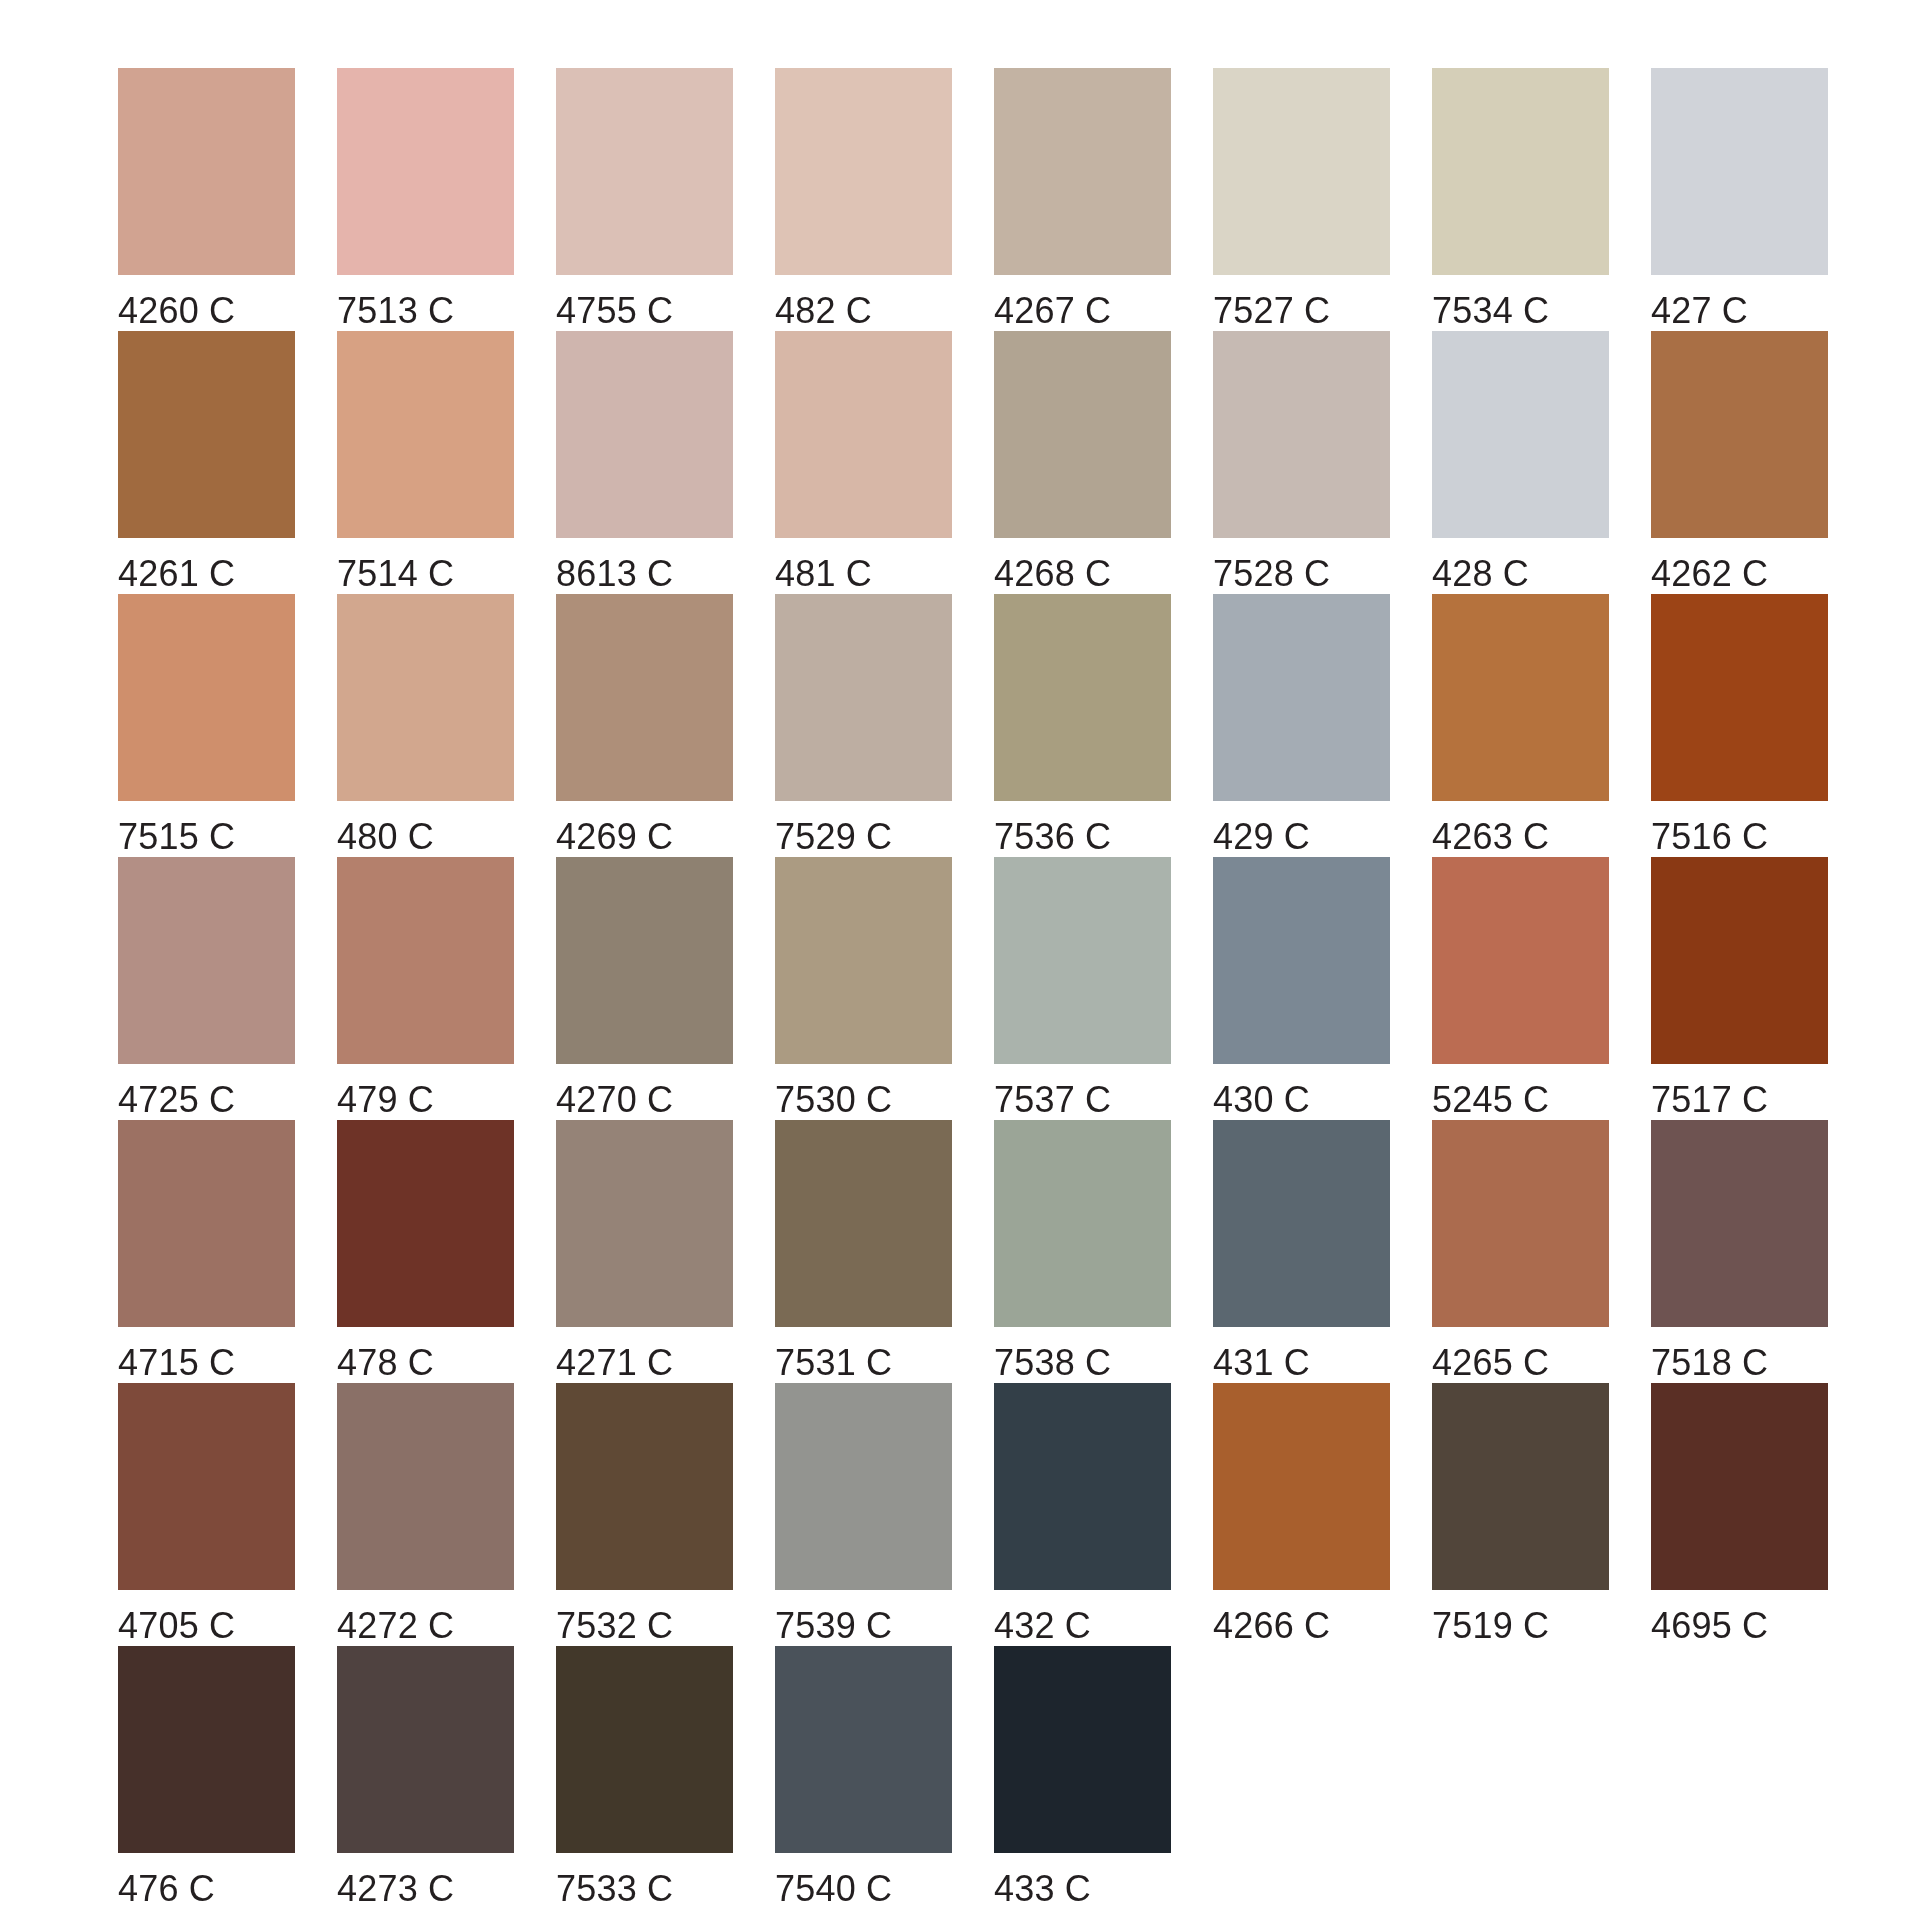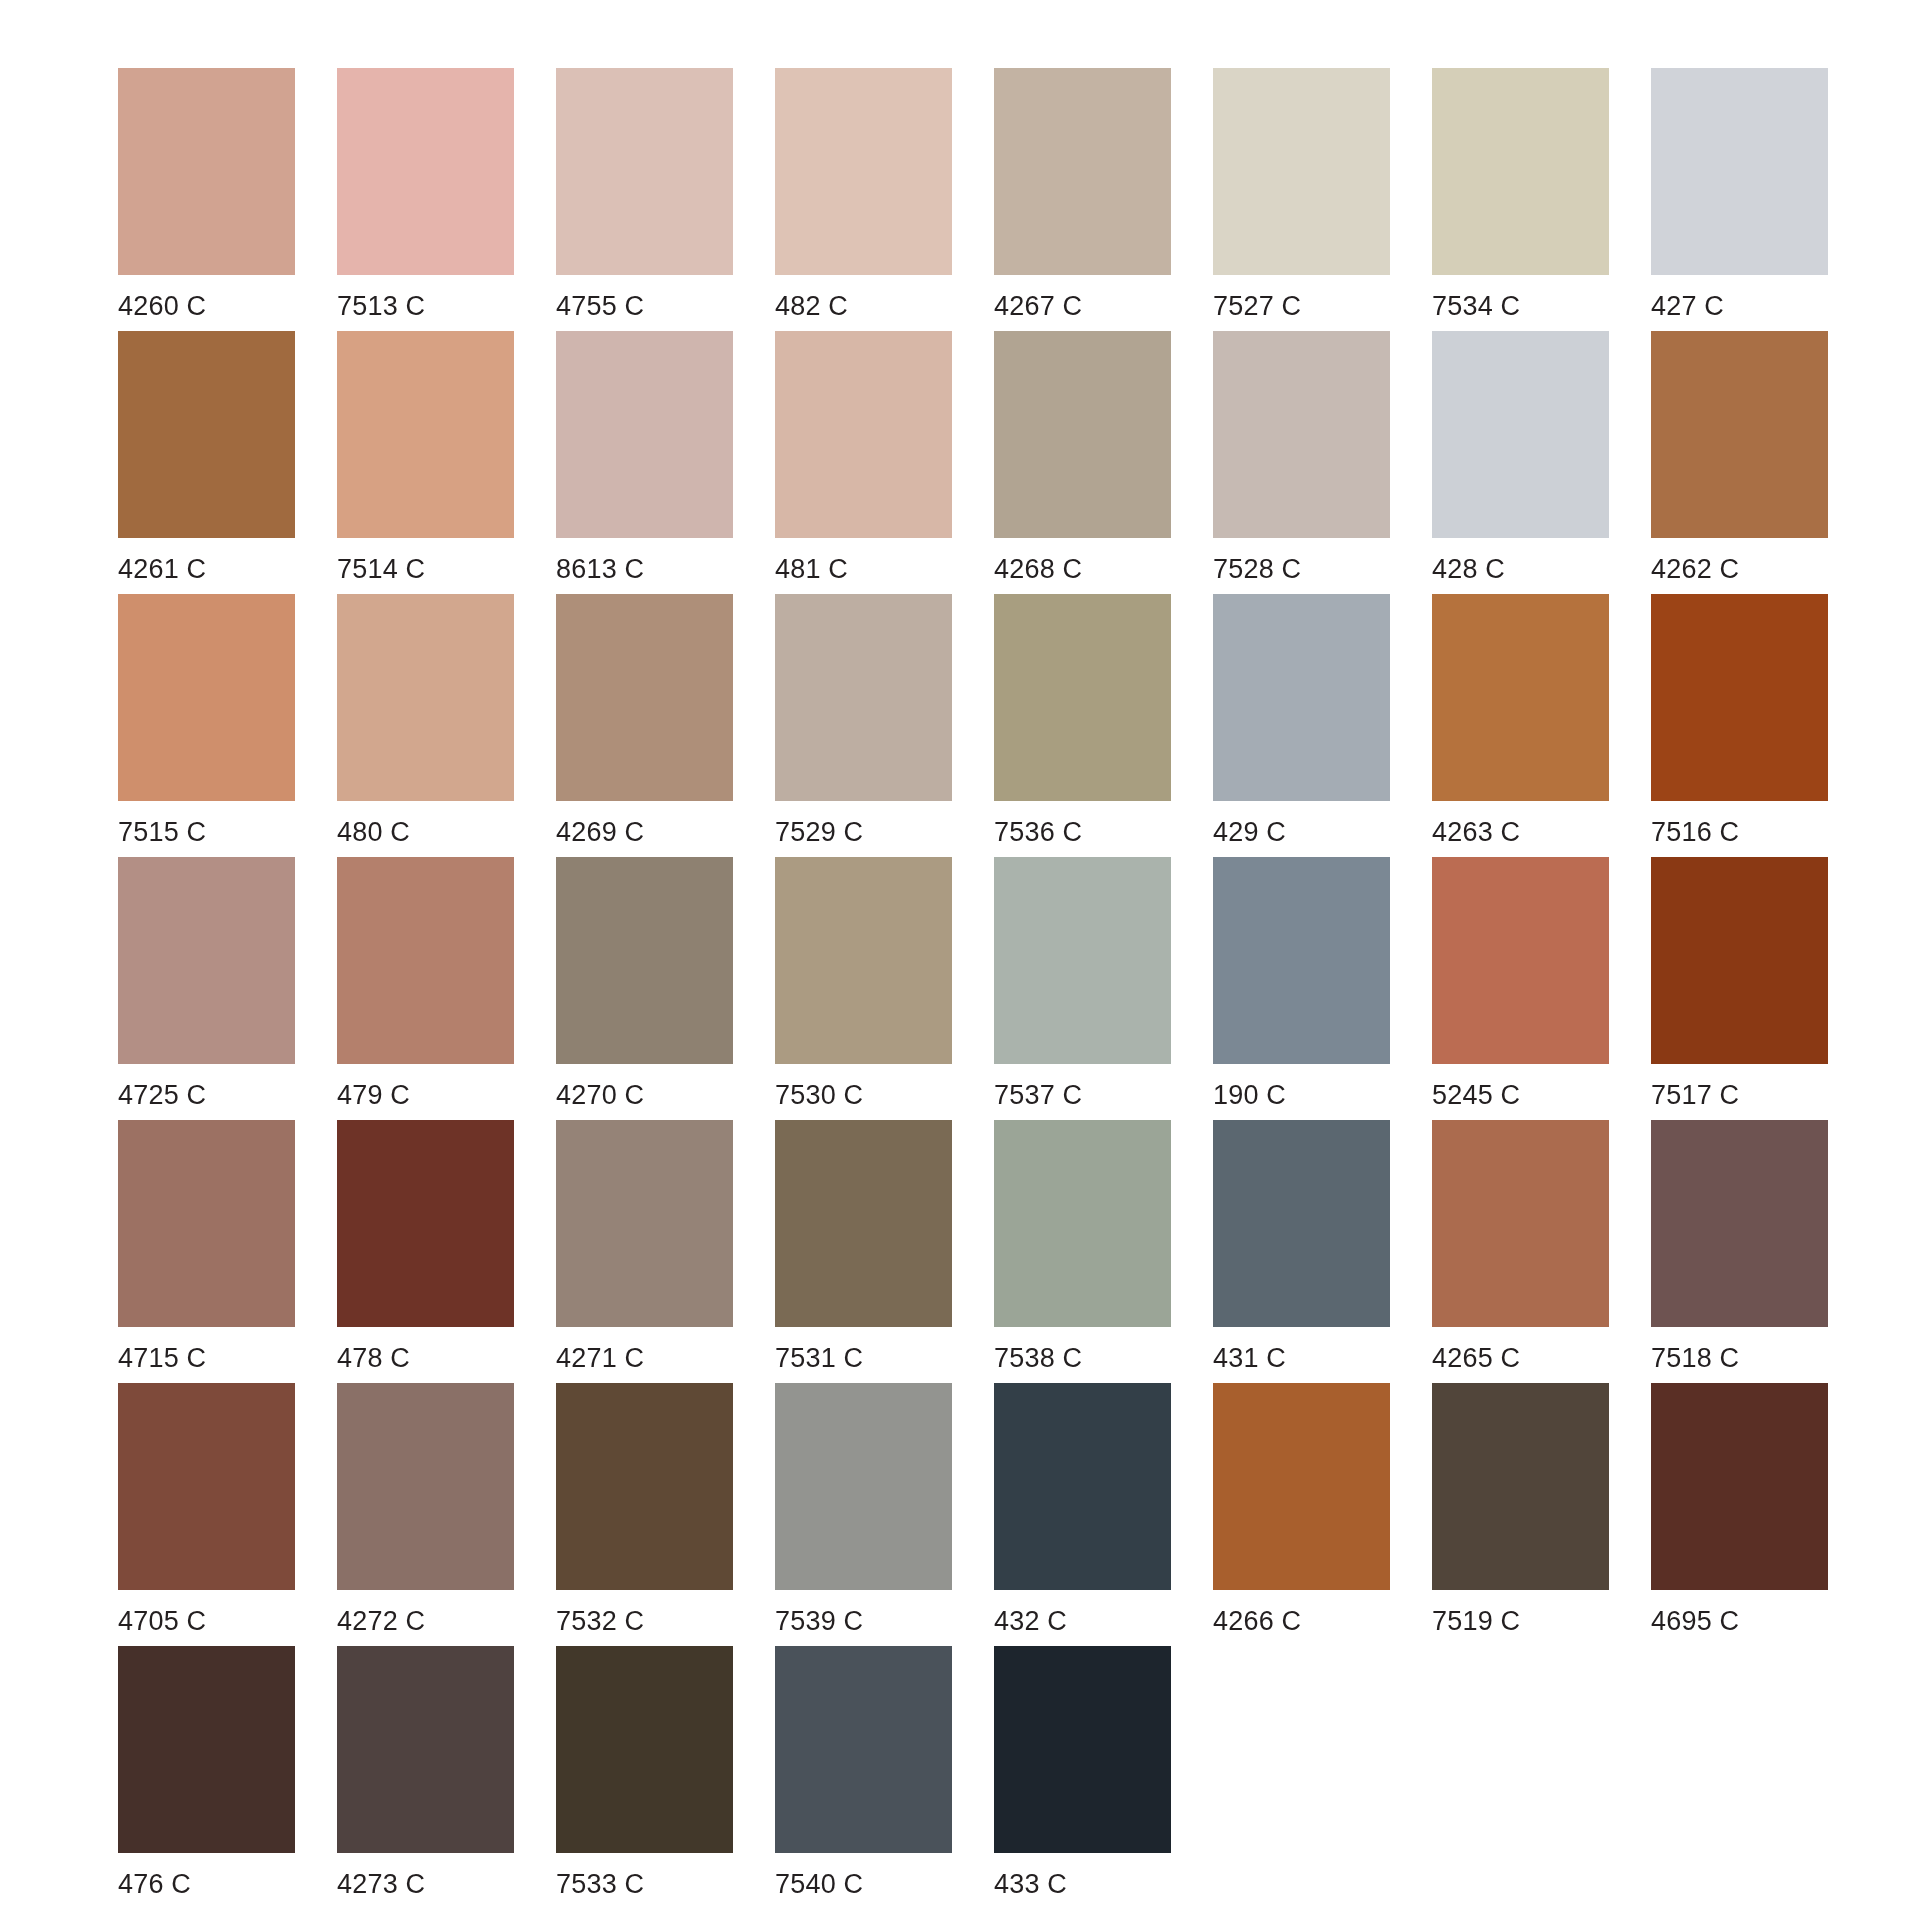--- a/index.html
+++ b/index.html
@@ -40,21 +40,21 @@
 
   .swatch-chip {
     width: 177px;
     height: 207px;
     display: block;
     border: 0;
   }
 
   .swatch-label {
     margin-top: 17.3px;
-    font-size: 27px;
+    font-size: 36px;
     line-height: 1.05;
     letter-spacing: 0.2px;
     color: #231f20;
     font-family: "Liberation Sans", sans-serif;
     font-weight: 400;
     white-space: nowrap;
   }
 </style>
 </head>
 <body>
@@ -172,21 +172,21 @@
       <div class="swatch-cell">
         <div class="swatch-chip" style="background-color: rgb(171, 155, 130);"></div>
         <div class="swatch-label">7530 C</div>
       </div>
       <div class="swatch-cell">
         <div class="swatch-chip" style="background-color: rgb(170, 179, 172);"></div>
         <div class="swatch-label">7537 C</div>
       </div>
       <div class="swatch-cell">
         <div class="swatch-chip" style="background-color: rgb(123, 136, 148);"></div>
-        <div class="swatch-label">190 C</div>
+        <div class="swatch-label">430 C</div>
       </div>
       <div class="swatch-cell">
         <div class="swatch-chip" style="background-color: rgb(187, 108, 82);"></div>
         <div class="swatch-label">5245 C</div>
       </div>
       <div class="swatch-cell">
         <div class="swatch-chip" style="background-color: rgb(138, 57, 20);"></div>
         <div class="swatch-label">7517 C</div>
       </div>
       <div class="swatch-cell">

